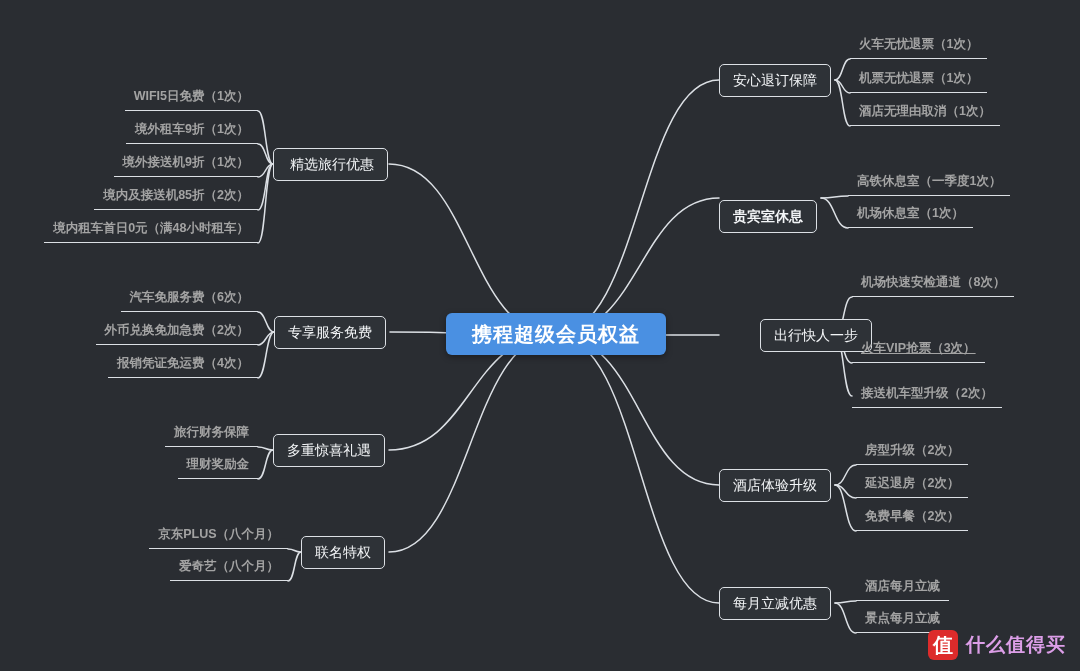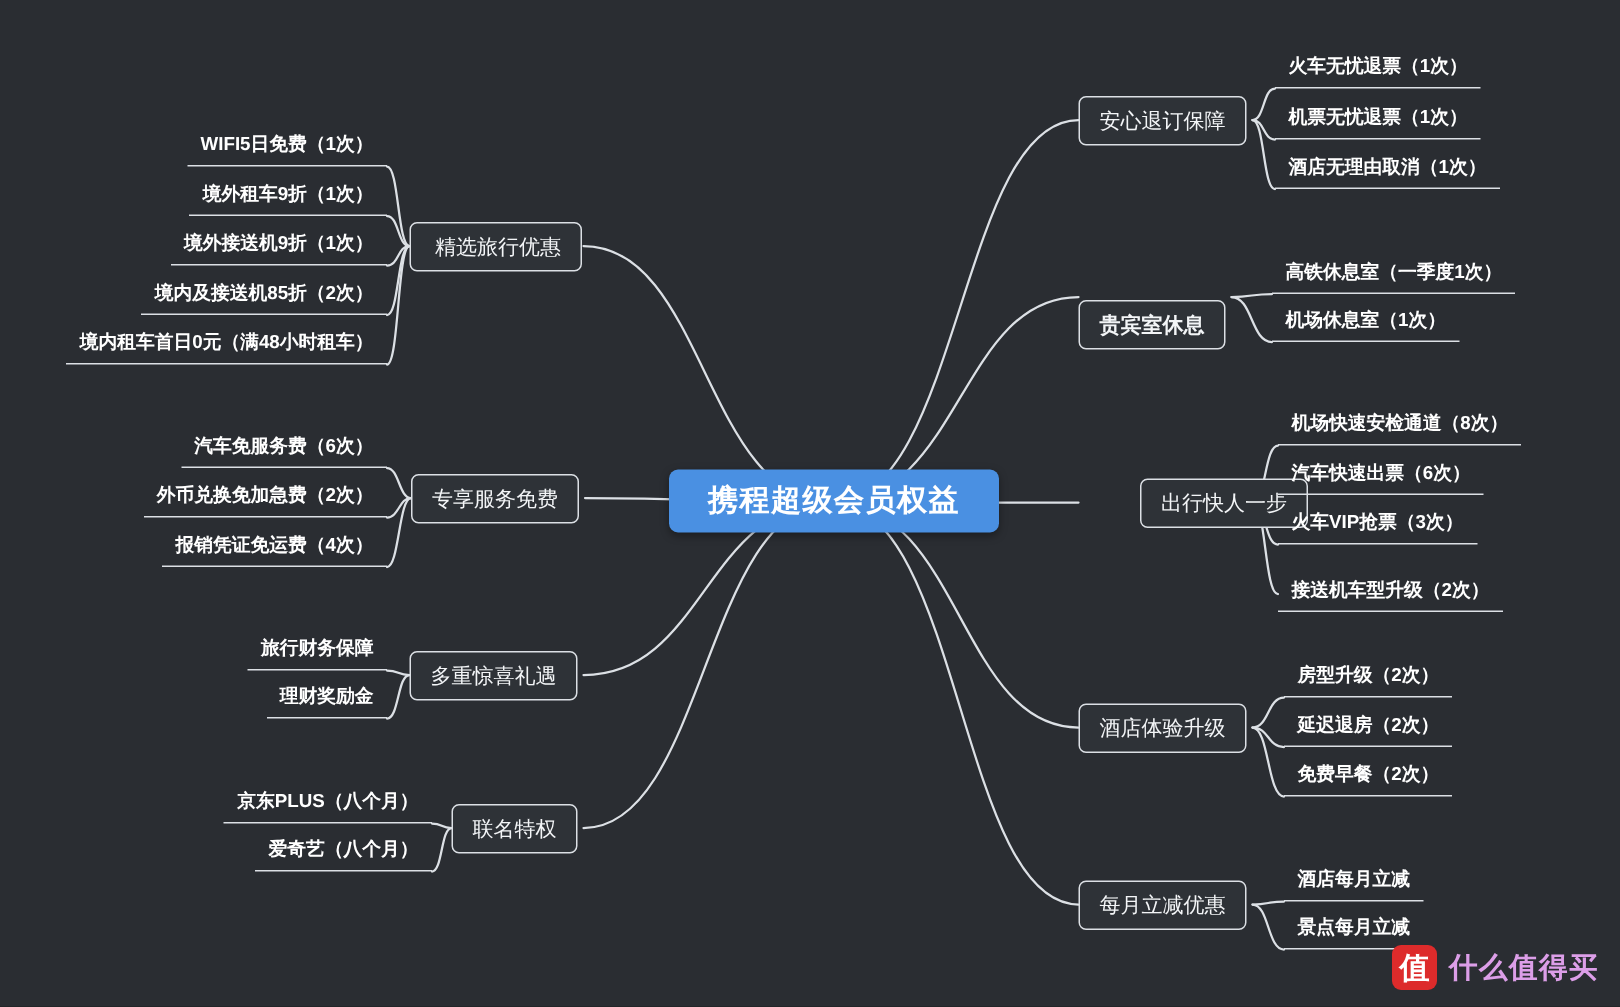--- a/index.html
+++ b/index.html
@@ -1,20 +1,20 @@
 <!DOCTYPE html>
 <html><head>
 <meta charset="utf-8">
 <style>
   html,body{margin:0;padding:0;background:#1e2023;}
   .canvas{position:relative;width:1080px;height:671px;background:#2a2d32;font-family:"Liberation Sans","DejaVu Sans",sans-serif;overflow:hidden;}
   .links{position:absolute;left:0;top:0;}
   .root-node{position:absolute;left:446px;top:313px;background:#4a90e2;color:#ffffff;font-size:20px;font-weight:bold;line-height:24px;padding:9px 26px;border-radius:6px;letter-spacing:1px;white-space:nowrap;box-shadow:0 2px 6px rgba(0,0,0,.35);cursor:pointer;}
   .branch{position:absolute;background:#2e3237;border:1.5px solid #dce0e5;border-radius:5px;color:#f3f5f7;font-size:14px;line-height:19px;padding:6px 13px;white-space:nowrap;cursor:pointer;}
-  .leaf{position:absolute;color:#ffffff;font-size:12.5px;font-weight:600;line-height:17px;padding:0 9px 5px;border-bottom:1.5px solid #dce0e5;white-space:nowrap;text-align:center;cursor:pointer;}
+  .leaf{position:absolute;color:#a3a3a3;font-size:12.5px;font-weight:600;line-height:17px;padding:0 9px 5px;border-bottom:1.5px solid #dce0e5;white-space:nowrap;text-align:center;cursor:pointer;}
   .watermark{position:absolute;right:14px;bottom:11px;display:flex;align-items:center;gap:8px;}
   .wm-logo{width:30px;height:30px;background:#dd2b2b;border-radius:6px;color:#ffffff;font-size:20px;font-weight:bold;display:flex;align-items:center;justify-content:center;}
   .wm-text{color:#f0abfc;font-size:19px;font-weight:bold;letter-spacing:1px;opacity:.9;}
 </style>
 </head>
 <body>
 
 <div class="canvas">
 
   <svg class="links" width="1080" height="671" viewBox="0 0 1080 671">
@@ -98,22 +98,21 @@
   <div class="leaf" style="right:792px;top:558px;">爱奇艺（八个月）</div>
 
   <div class="leaf" style="left:850px;top:36px;">火车无忧退票（1次）</div>
   <div class="leaf" style="left:850px;top:70px;">机票无忧退票（1次）</div>
   <div class="leaf" style="left:850px;top:103px;">酒店无理由取消（1次）</div>
 
   <div class="leaf" style="left:848px;top:173px;">高铁休息室（一季度1次）</div>
   <div class="leaf" style="left:848px;top:205px;">机场休息室（1次）</div>
 
   <div class="leaf" style="left:852px;top:274px;">机场快速安检通道（8次）</div>
-  <div class="leaf" style="left:852px;top:307px;">汽车快速出票（6次）</div>
-  <div class="leaf" style="left:852px;top:340px;">火车VIP抢票（3次）</div>
+  <div class="leaf" style="left:852px;top:340px;text-decoration:underline;">火车VIP抢票（3次）</div>
   <div class="leaf" style="left:852px;top:373px;margin-top:12px;">接送机车型升级（2次）</div>
 
   <div class="leaf" style="left:856px;top:442px;">房型升级（2次）</div>
   <div class="leaf" style="left:856px;top:475px;">延迟退房（2次）</div>
   <div class="leaf" style="left:856px;top:508px;">免费早餐（2次）</div>
 
   <div class="leaf" style="left:856px;top:578px;">酒店每月立减</div>
   <div class="leaf" style="left:856px;top:610px;">景点每月立减</div>
 
   <div class="watermark">

